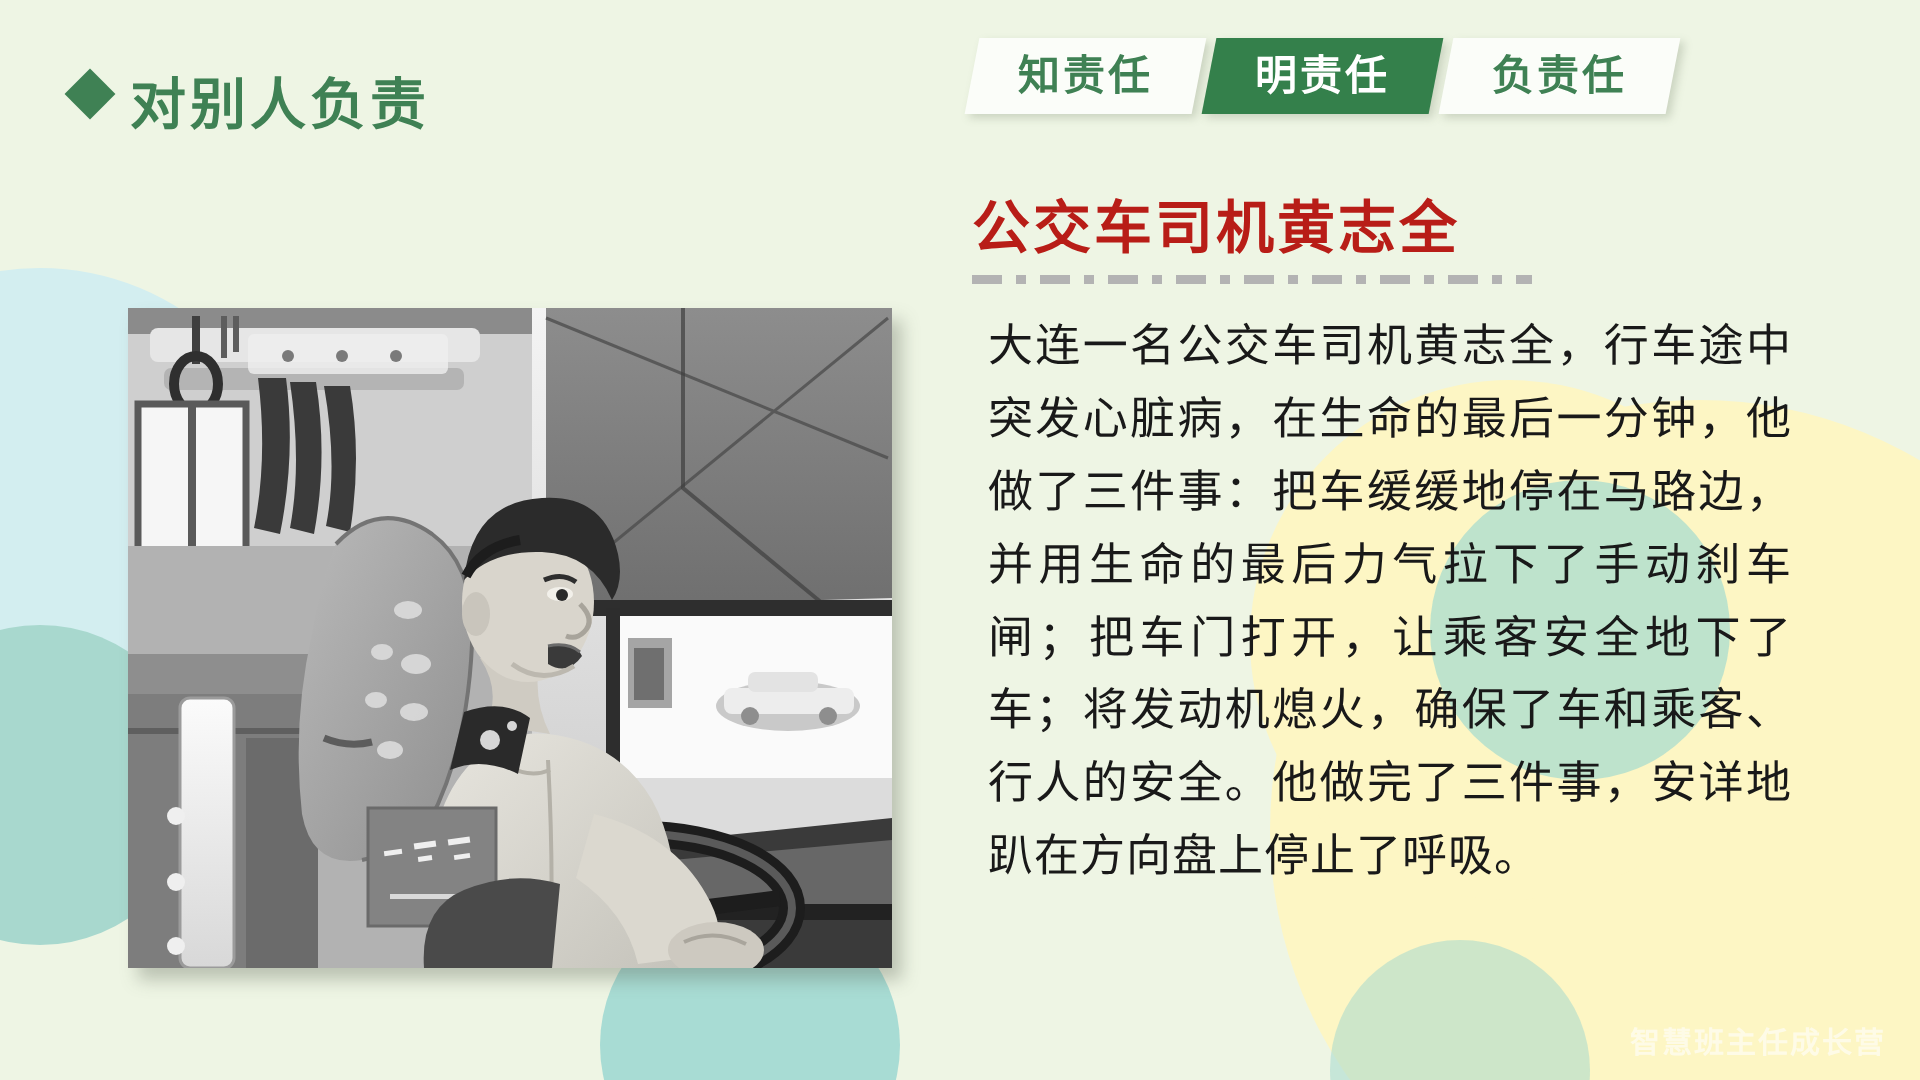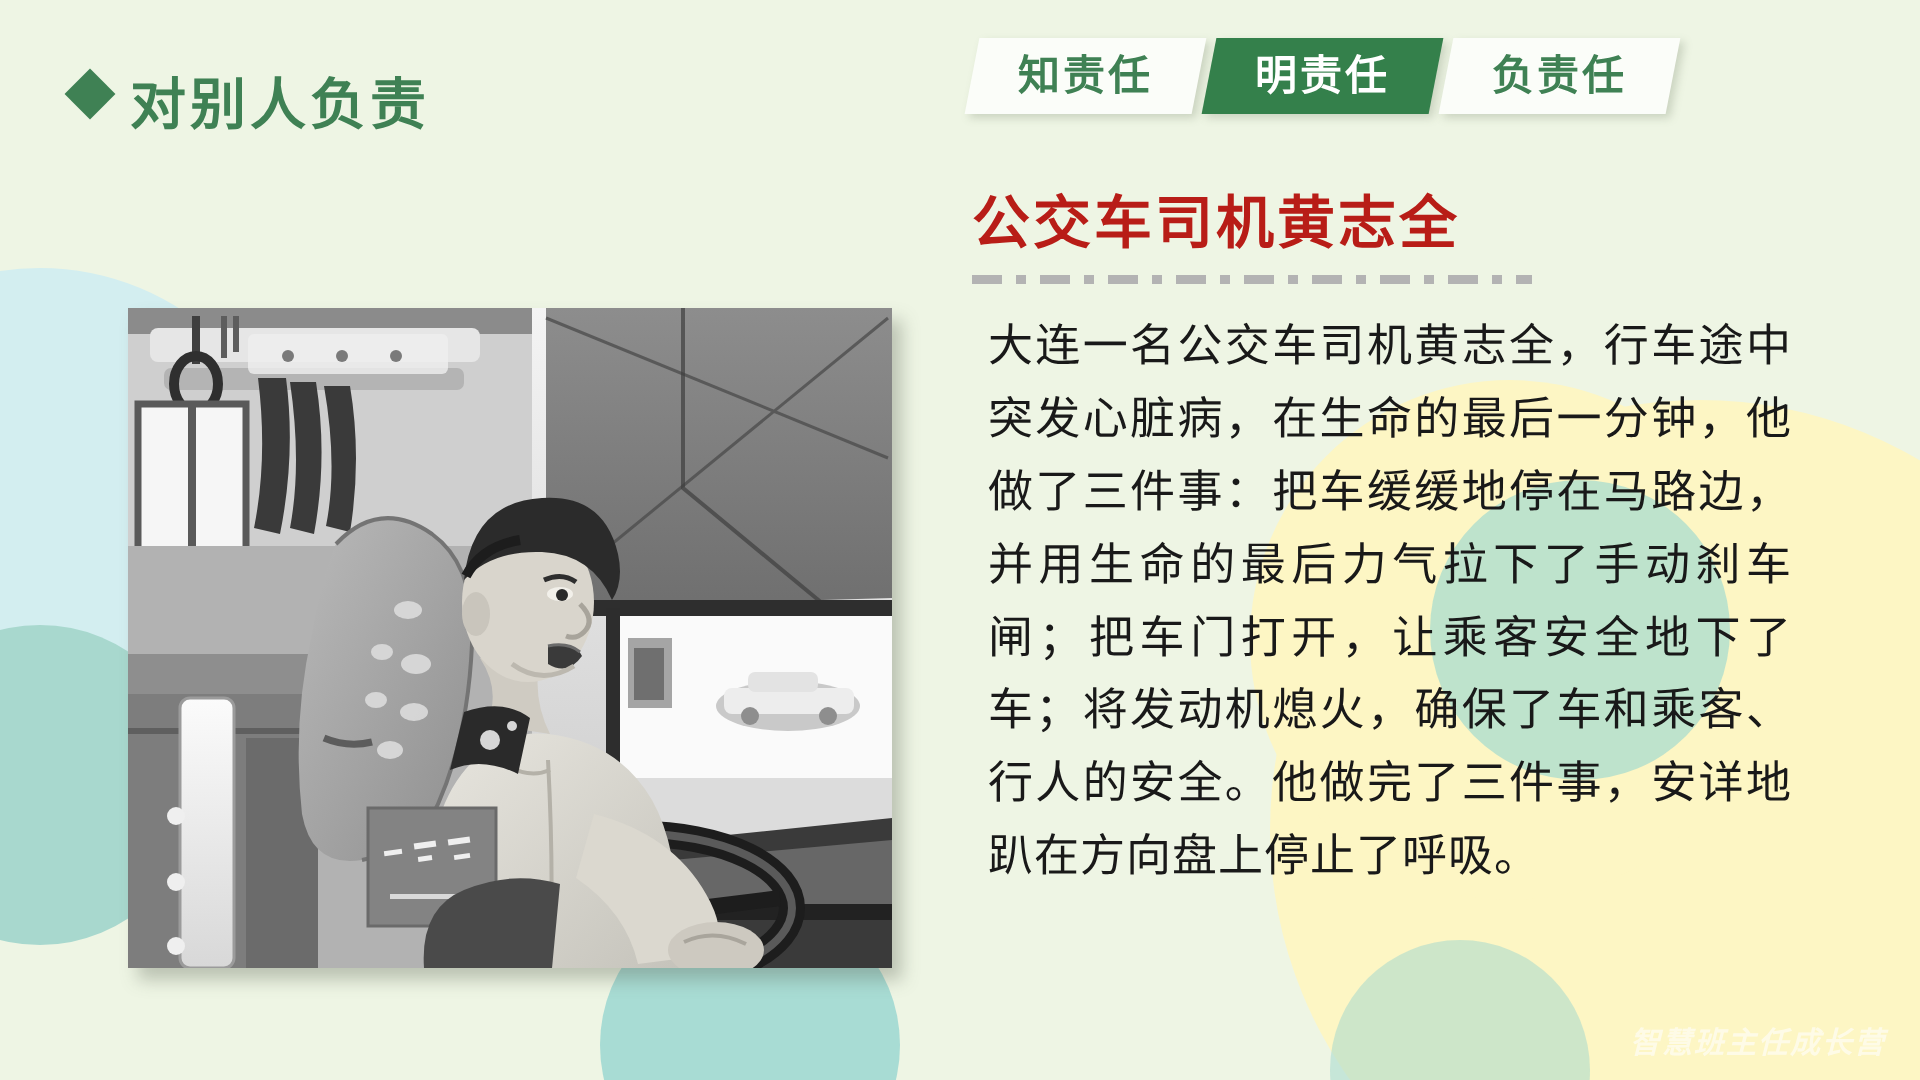--- a/index.html
+++ b/index.html
@@ -160,21 +160,21 @@
 
   
   #content-col {
     position: absolute;
     left: 972px;
     top: 196px;
     width: 836px;
     z-index: 11;
   }
   #story-heading {
-    font-family: Liberation Mono, monospace;
+    font-family: Liberation Sans, sans-serif;
     font-size: 58px;
     font-weight: 700;
     color: #b81d17;
     letter-spacing: 3px;
     line-height: 1.12;
     margin: 0 0 6px 0;
     white-space: nowrap;
   }
   #heading-divider {
     width: 560px;
@@ -204,21 +204,20 @@
     position: absolute;
     right: 34px;
     bottom: 18px;
     font-family: "DejaVu Sans", "Liberation Sans", sans-serif;
     font-size: 30px;
     font-weight: 700;
     letter-spacing: 2px;
     color: rgba(255, 255, 255, 0.60);
     z-index: 20;
     white-space: nowrap;
-    font-style: italic;
   }
 </style>
 </head>
 <body>
 
 <div id="slide">
 
   <div class="deco" id="deco-yellow-blob"></div>
   <div class="deco" id="deco-yellow-blob2"></div>
   <div class="deco" id="deco-teal-right"></div>

